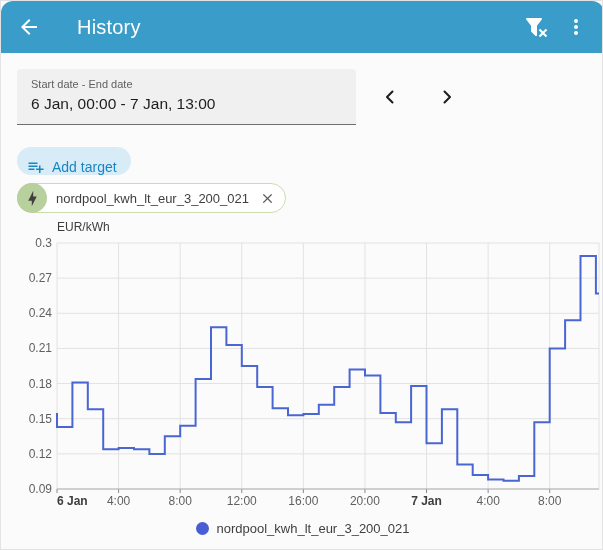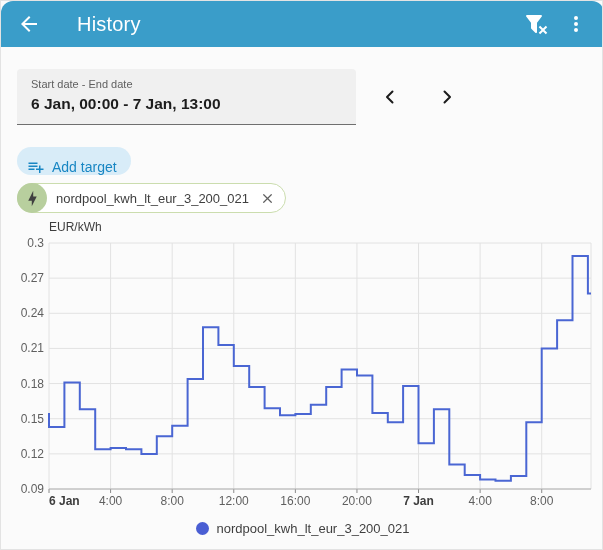--- a/index.html
+++ b/index.html
@@ -4,21 +4,21 @@
 <style>
   html,body{margin:0;padding:0;background:#ffffff;}
   *{box-sizing:border-box;}
   body{font-family:"Liberation Sans", sans-serif;}
   #app{
     position:relative;width:603px;height:550px;background:#fbfbfb;
     border:1px solid #e3e3e3;overflow:hidden;
   }
   
   .header{
-    position:absolute;left:0;top:0;width:603px;height:46px;
+    position:absolute;left:0;top:0;width:603px;height:52px;
     background:#3a9dc9;border-radius:12px 12px 0 0;
     display:flex;align-items:center;color:#ffffff;
   }
   .icon-btn{
     width:40px;height:40px;display:flex;align-items:center;justify-content:center;
     border:none;background:transparent;cursor:pointer;padding:0;color:#ffffff;
   }
   .header .back{margin-left:8px;}
   .header .title{
     margin-left:28px;font-size:20px;font-weight:500;letter-spacing:.2px;
@@ -26,21 +26,21 @@
   .header .spacer{flex:1;}
   .header .menu{margin-right:8px;}
   
   .date-row{position:absolute;left:0;top:58px;width:539px;height:68px;}
   .date-box{
     position:absolute;left:16px;top:10px;width:339px;height:56px;
     background:#f0f0f0;border-radius:4px 4px 0 0;
     border-bottom:1px solid #6f6f6f;cursor:pointer;padding:9px 0 0 14px;
   }
   .date-label{font-size:11px;color:#5f5f5f;}
-  .date-value{font-size:15.5px;color:#1d1d1d;margin-top:5px;font-weight:bold;}
+  .date-value{font-size:15.5px;color:#1d1d1d;margin-top:5px;}
   .nav-prev{position:absolute;left:369px;top:18px;}
   .nav-next{position:absolute;left:426px;top:18px;}
   .nav-prev svg,.nav-next svg{color:#1c1c1c;}
   
   .add-chip{
     position:absolute;left:16px;top:146px;height:28px;
     display:inline-flex;align-items:center;gap:7px;padding:12px 14px 0 10px;
     background:#d8ecf8;border-radius:14px;border:none;cursor:pointer;
     color:#1886c3;font-size:14px;font-weight:500;font-family:inherit;
   }
@@ -54,21 +54,21 @@
     width:30px;height:30px;border-radius:50%;background:#b8cf9e;
     display:flex;align-items:center;justify-content:center;flex:0 0 auto;
     margin-left:-1px;
   }
   .entity-name{font-size:13px;color:#3f3f3f;margin:0 10px 0 9px;}
   .chip-close{
     border:none;background:transparent;padding:0;cursor:pointer;
     width:16px;height:16px;display:flex;align-items:center;justify-content:center;color:#5f5f5f;
   }
   
-  .chart-wrap{position:absolute;left:0;top:218px;width:508px;height:294px;}
+  .chart-wrap{position:absolute;left:8px;top:218px;width:508px;height:294px;}
   .legend{
     position:absolute;left:0;top:514px;width:603px;height:26px;
     display:flex;align-items:center;justify-content:center;gap:8px;cursor:pointer;
   }
   .legend-dot{width:13px;height:13px;border-radius:50%;background:#4a5ed3;}
   .legend-label{font-size:13px;color:#3f3f3f;}
 </style>
 </head>
 <body>
 

